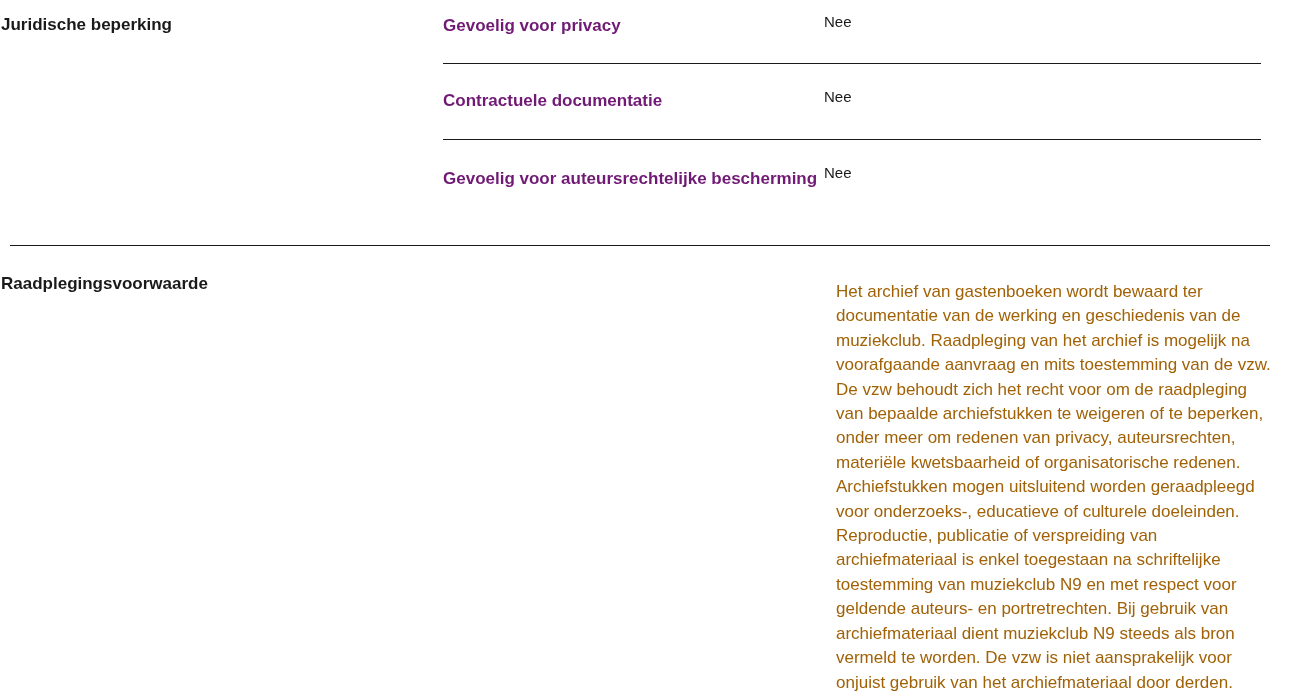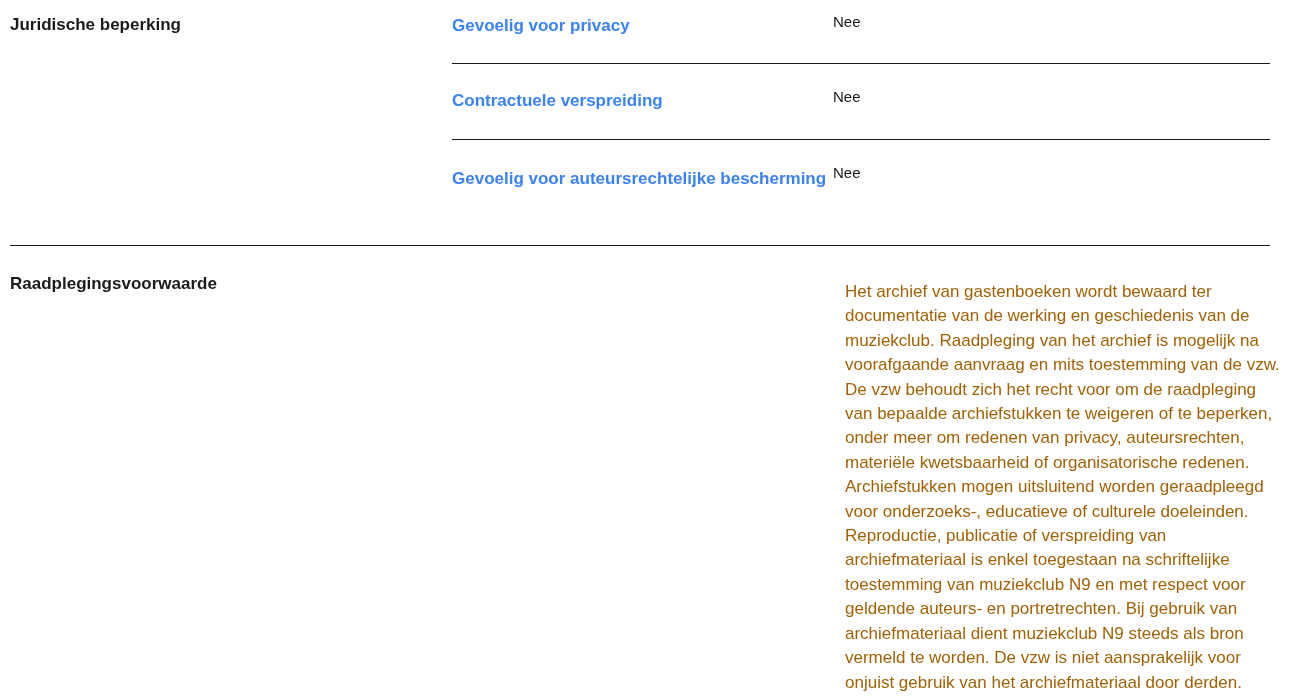--- a/index.html
+++ b/index.html
@@ -10,21 +10,21 @@
     body {
       width: 1291px;
       height: 699px;
       overflow: hidden;
       font-family: "Liberation Sans", sans-serif;
       color: #1c1c1c;
       position: relative;
     }
     .section {
       position: absolute;
-      left: 10px;
+      left: 1px;
       width: 1260px;
     }
     .section-label {
       position: absolute;
       left: 0;
       font-weight: bold;
       font-size: 17px;
       line-height: 24px;
       color: #1a1a1a;
     }
@@ -40,21 +40,21 @@
     .sub-row:last-child {
       border-bottom: none;
     }
     .sub-label {
       position: absolute;
       left: 0;
       width: 370px;
       font-weight: bold;
       font-size: 17px;
       line-height: 24px;
-      color: #3b82f6;
+      color: #701a75;
     }
     .sub-value {
       position: absolute;
       left: 381px;
       font-size: 15px;
       line-height: 24px;
       color: #1a1a1a;
     }
     .divider-full {
       position: absolute;
@@ -78,21 +78,21 @@
 
 <div class="section" style="top:0; height:246px;">
   <div class="section-label" style="top:13px;">Juridische beperking</div>
 
   <div class="sub-list" style="top:0;">
     <div class="sub-row" style="height:63px;">
       <div class="sub-label" style="top:14px;">Gevoelig voor privacy</div>
       <div class="sub-value" style="top:10px;">Nee</div>
     </div>
     <div class="sub-row" style="height:75px;">
-      <div class="sub-label" style="top:25px;">Contractuele verspreiding</div>
+      <div class="sub-label" style="top:25px;">Contractuele documentatie</div>
       <div class="sub-value" style="top:21px;">Nee</div>
     </div>
     <div class="sub-row" style="height:106px;text-decoration:underline;">
       <div class="sub-label" style="top:25px; width:375px; line-height:28px;">Gevoelig voor auteursrechtelijke bescherming</div>
       <div class="sub-value" style="top:21px;">Nee</div>
     </div>
   </div>
 </div>
 
 <div class="divider-full" style="top:245px;"></div>

